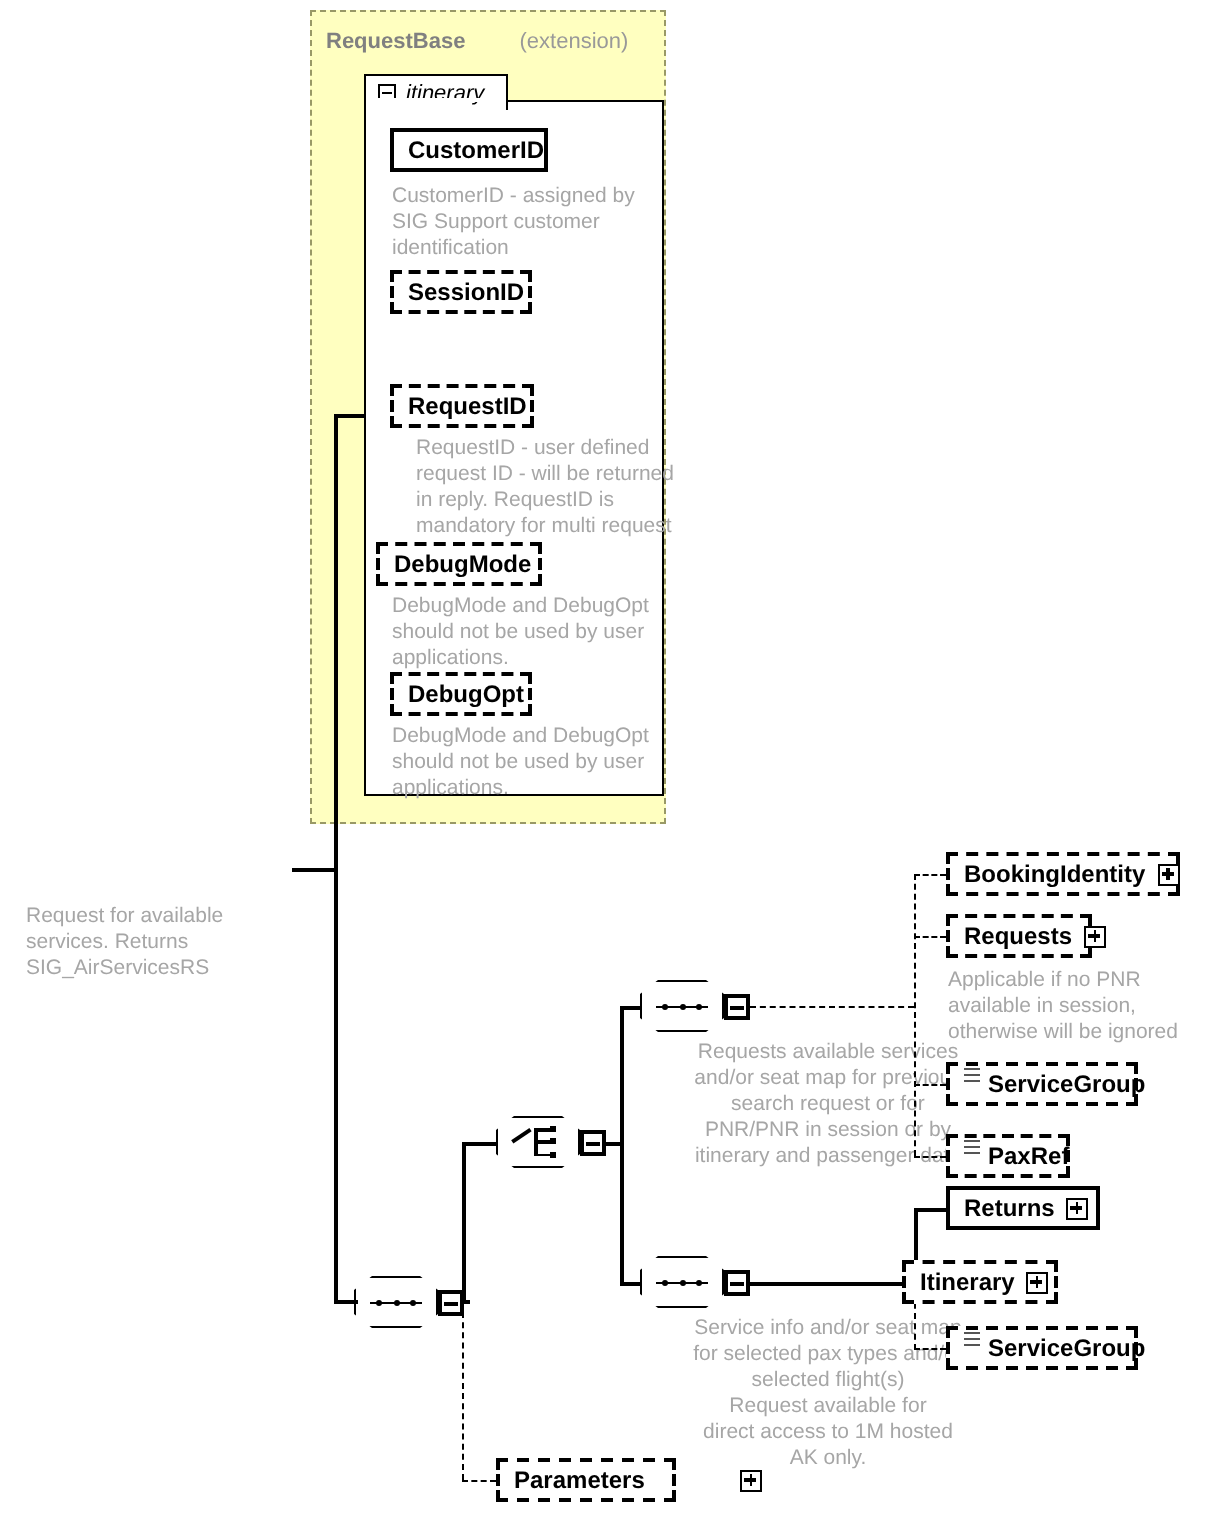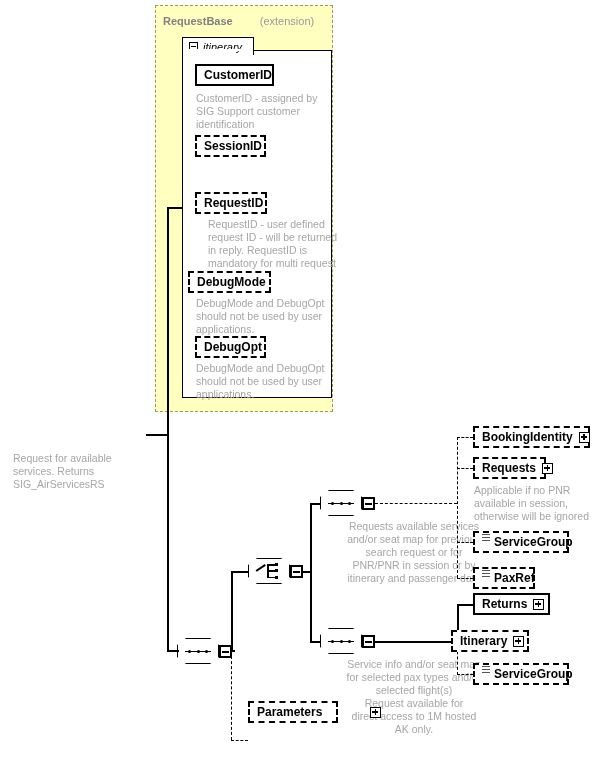--- a/index.html
+++ b/index.html
@@ -473,18 +473,18 @@
   <div class="node dashed" style="left:473px; top:663px; width:96px;">
     <span class="repeat-glyph">
         <i></i>
         <i></i>
         <i></i>
       </span>
     <span>ServiceGroup</span>
   </div>
 
   <div class="shadow" style="left:252px; top:733px; width:90px; height:22px;"></div>
-  <div class="node dashed" style="left:248px; top:701px; width:90px;gap:42px;">
+  <div class="node dashed" style="left:248px; top:729px; width:90px;gap:42px;">
     <span>Parameters</span>
     <span class="plus-box"></span>
   </div>
 
 </div>
 
 </body></html>

